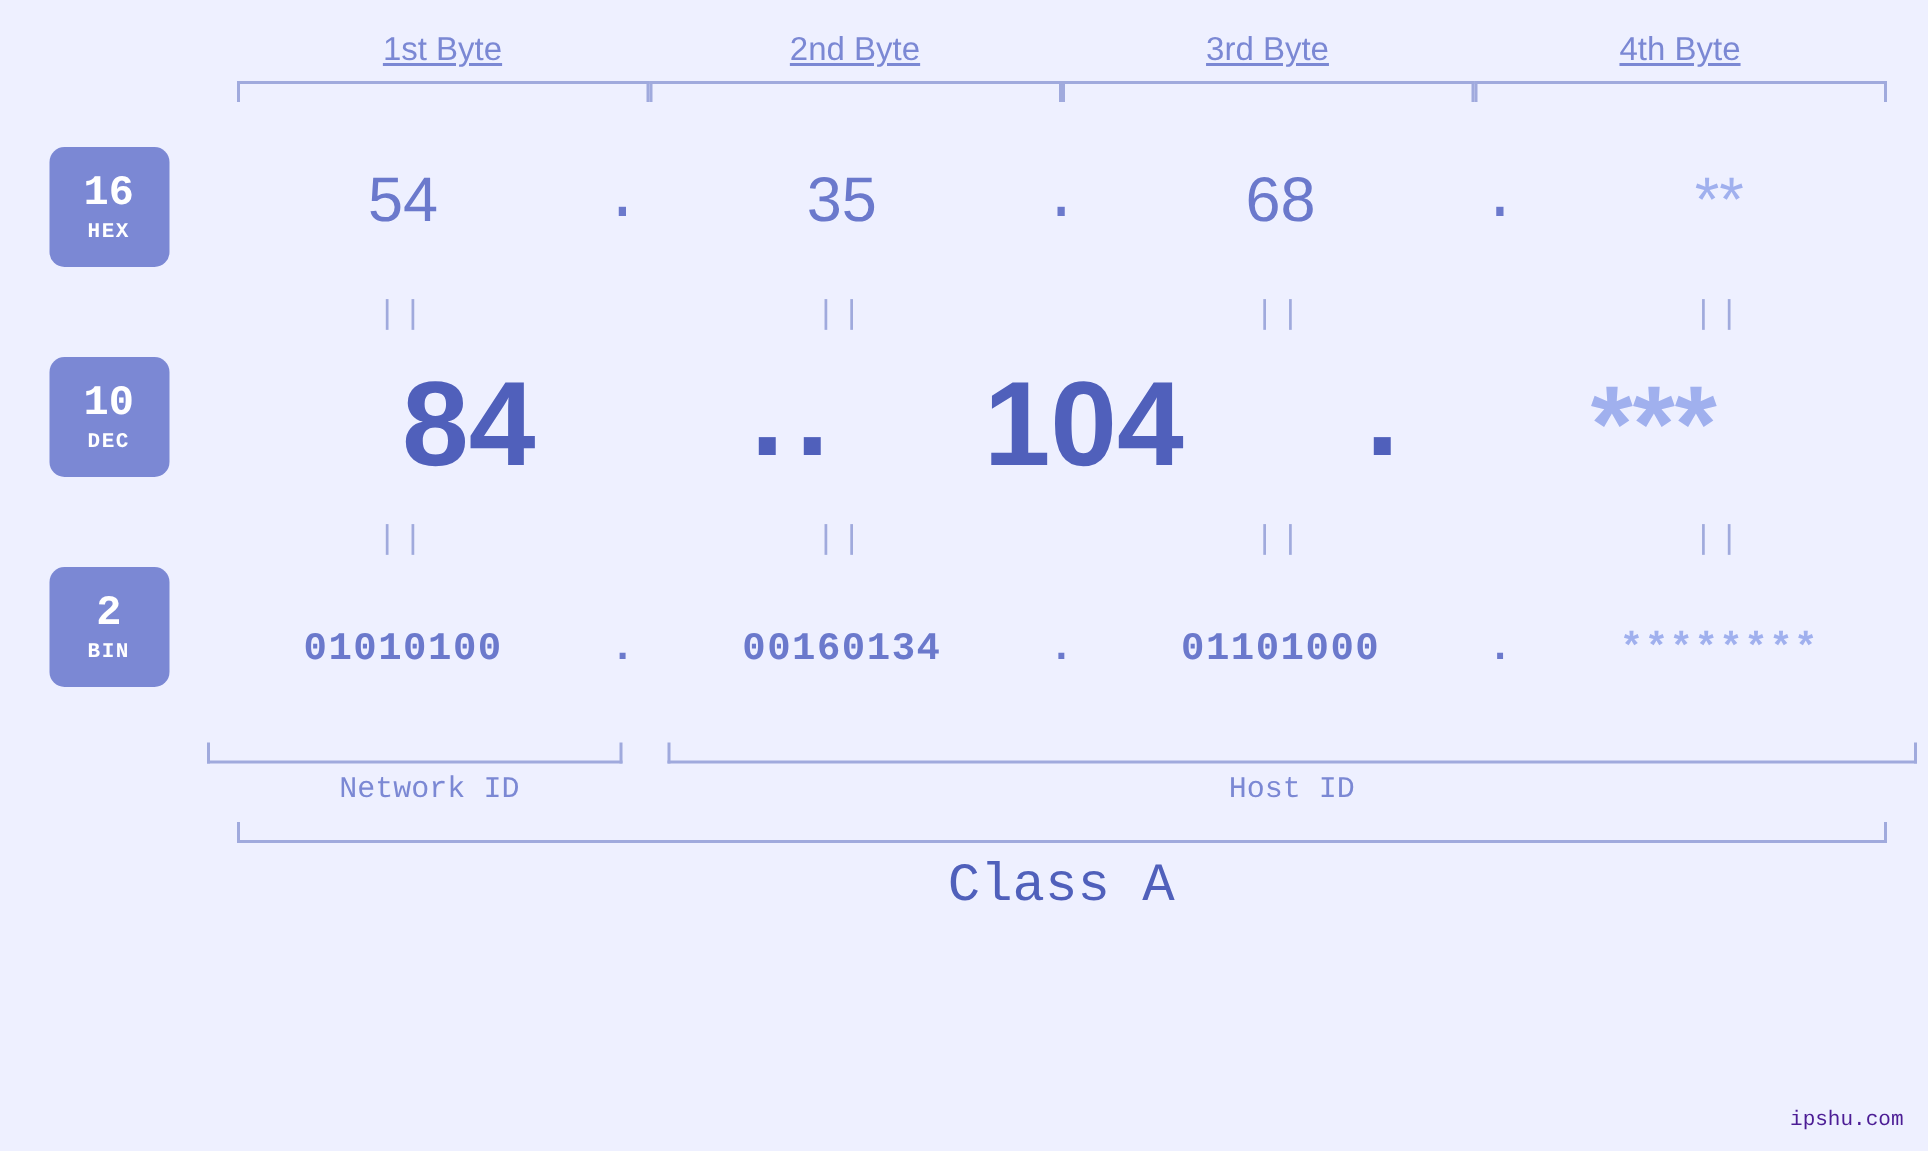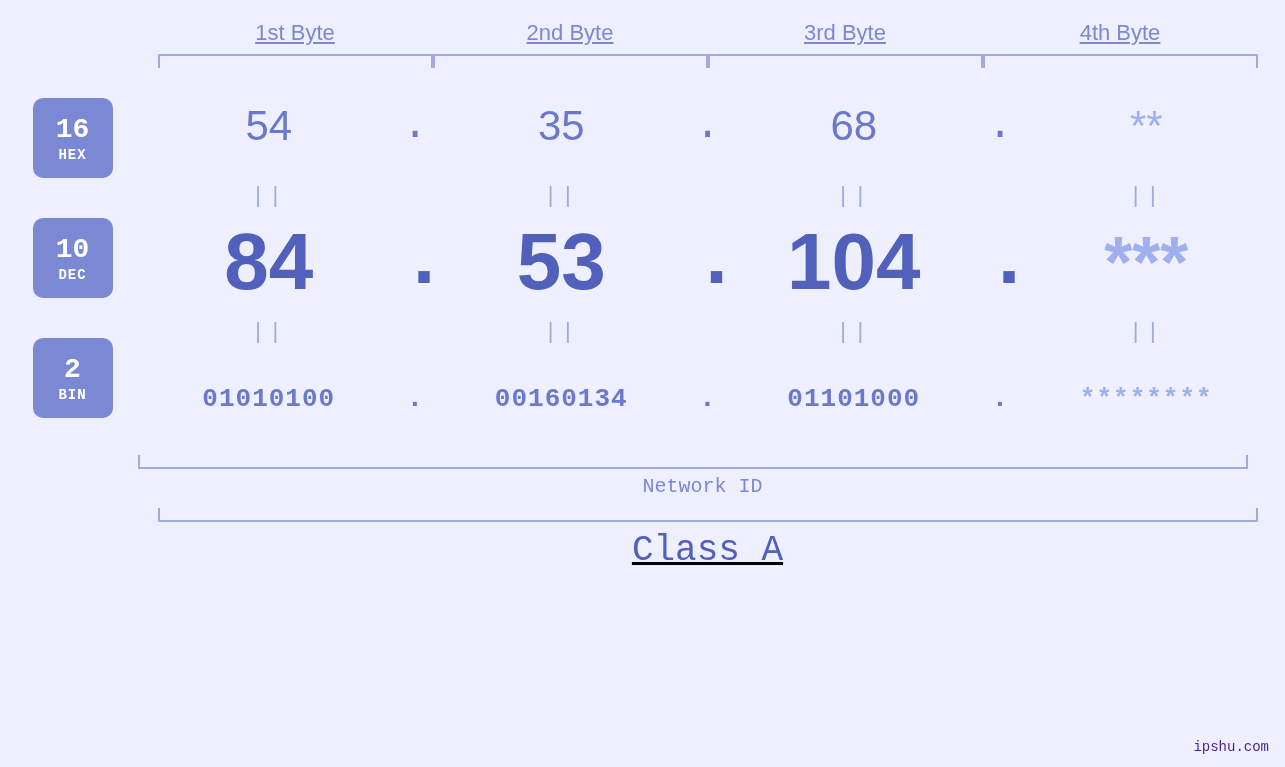--- a/index.html
+++ b/index.html
@@ -56,21 +56,21 @@
 
     
     .left-labels {
       display: flex;
       flex-direction: column;
       justify-content: space-around;
       align-items: center;
       width: 130px;
       padding-top: 30px;
       padding-bottom: 80px;
-      gap: 40px;
+      gap: 60px;
     }
 
     .base-badge {
       background-color: #7b88d4;
       color: white;
       border-radius: 10px;
       width: 80px;
       height: 80px;
       display: flex;
       flex-direction: column;
@@ -186,21 +186,20 @@
     }
 
     
     .class-row {
       width: 1100px;
       margin-left: 130px;
       margin-top: 10px;
       display: flex;
       flex-direction: column;
       align-items: center;
-      text-decoration: underline;
     }
 
     .class-bar {
       border-bottom: 2px solid #a0aadd;
       border-left: 2px solid #a0aadd;
       border-right: 2px solid #a0aadd;
       height: 14px;
       width: 100%;
     }
 
@@ -290,23 +289,20 @@
         <div class="equals-cell">||</div>
         <div class="equals-dot"></div>
         <div class="equals-cell">||</div>
       </div>
 
       <div class="data-row" style="padding-bottom:4px;">
         <div class="data-cell">
           <span class="cell-value dec-value">84</span>
         </div>
         <div class="dot-separator">.</div>
-        <div class="data-cell">
-          <span class="cell-value dec-value">53</span>
-        </div>
         <div class="dot-separator">.</div>
         <div class="data-cell">
           <span class="cell-value dec-value">104</span>
         </div>
         <div class="dot-separator">.</div>
         <div class="data-cell">
           <span class="cell-value dec-value asterisk-cell" style="font-size:72px;">***</span>
         </div>
       </div>
 
@@ -340,20 +336,24 @@
 
       <div style="display:flex; flex-direction:row; width:100%; margin-top:2px;">
 
         <div style="flex:1; display:flex; flex-direction:column; align-items:center;">
           <div style="width:100%; height:14px; border-bottom:2px solid #a0aadd; border-left:2px solid #a0aadd; border-right:2px solid #a0aadd;"></div>
           <span style="color:#7b88d4; font-size:20px; font-family:'Courier New',Courier,monospace; margin-top:6px;margin-left:20px;">Network ID</span>
         </div>
 
         <div style="width:30px;"></div>
 
+        <div style="flex:3; display:flex; flex-direction:column; align-items:center;">
+          <div style="width:100%; height:14px; border-bottom:2px solid #a0aadd; border-left:2px solid #a0aadd; border-right:2px solid #a0aadd;"></div>
+          <span style="color:#7b88d4; font-size:20px; font-family:'Courier New',Courier,monospace; margin-top:6px;">Host ID</span>
+        </div>
       </div>
 
     </div>
   </div>
 
   <div class="class-row">
     <div class="class-bar"></div>
     <span class="class-label">Class A</span>
   </div>
 

